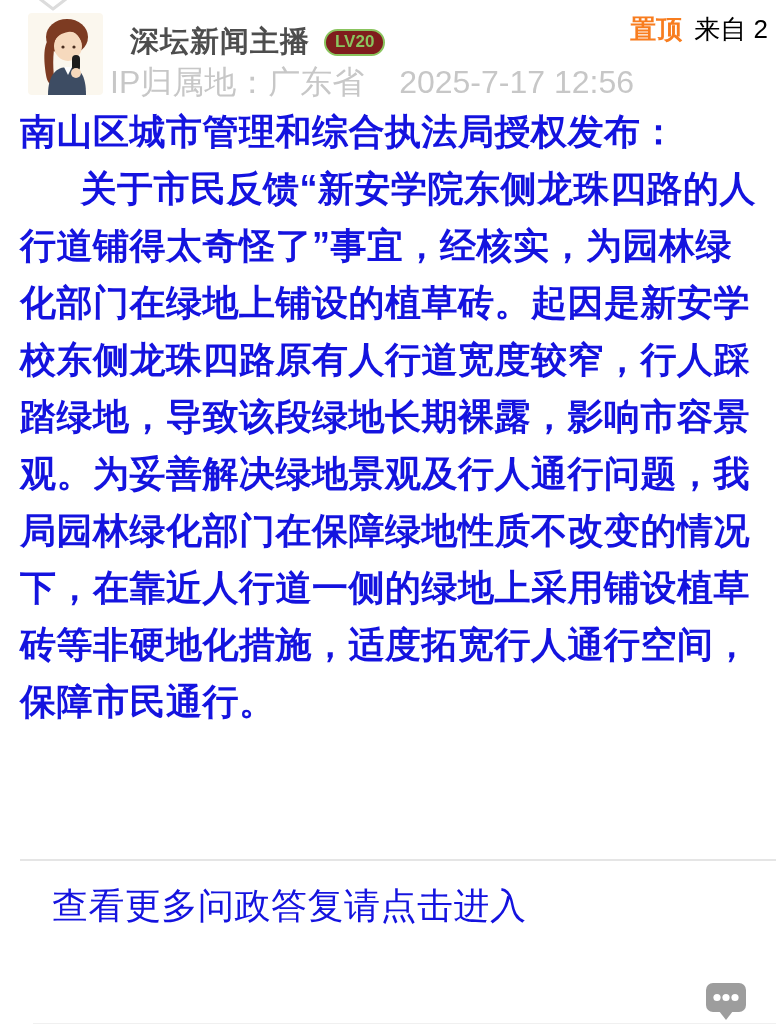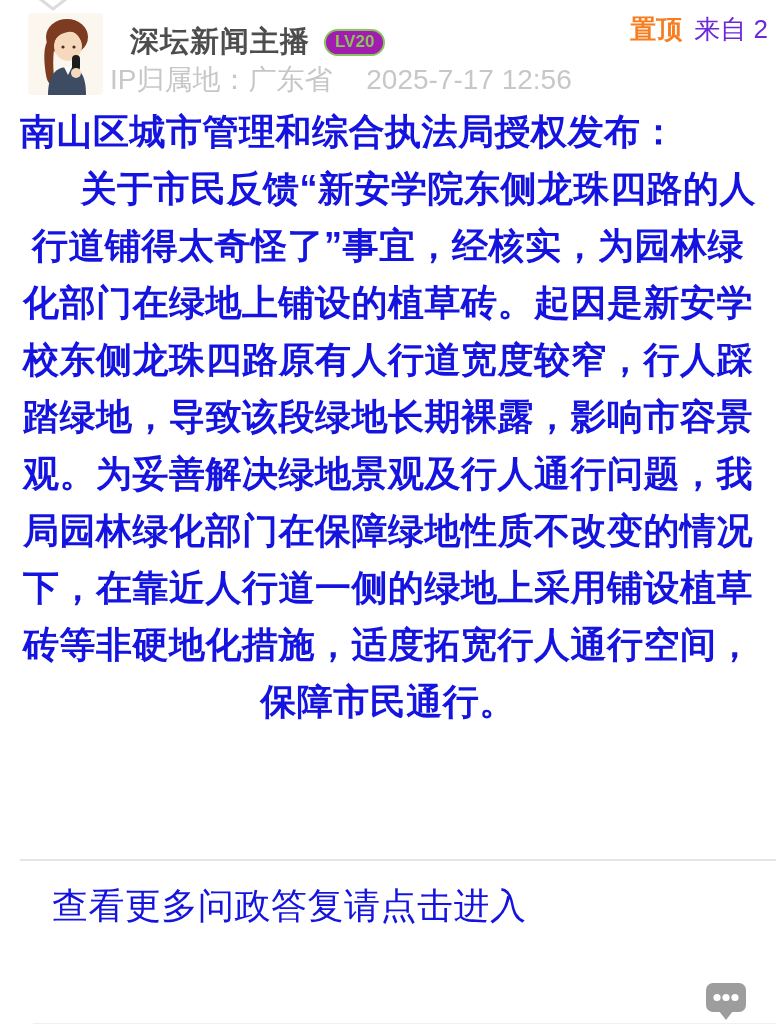--- a/index.html
+++ b/index.html
@@ -28,52 +28,52 @@
   }
   .username {
     font-size: 29px; font-weight: 700; color: #4d4d4d;
     letter-spacing: 1px;
   }
   .level-badge {
     margin-left: 14px;
     font-size: 17px; font-weight: 700; color: #8ac45e;
     border: 2px solid #8ac45e; border-radius: 15px;
     padding: 1px 9px 2px 9px;
-    background: #a21caf;
+    background: #7f1d1d;
   }
   .meta-row {
     position: absolute; left: 110px; top: 61px;
-    font-size: 28px; color: #c7c7c7;
+    font-size: 32px; color: #c7c7c7;
     white-space: nowrap;
   }
   .meta-timestamp { margin-left: 26px; }
   .header-right {
     position: absolute; right: 8px; top: 12px;
     display: flex; align-items: flex-start;
     white-space: nowrap;
   }
   .pinned-badge {
     font-size: 26px; font-weight: 700; color: #f87d1f;
   }
   .from-label {
     margin-left: 12px;
-    font-size: 26px; color: #6d28d9;
+    font-size: 26px; color: #000000;
   }
 
   
   .post-body {
     position: absolute; left: 20px; top: 103px; width: 736px;
     color: #1413df;
     font-size: 36px; line-height: 57px;
     letter-spacing: 0.5px;
     text-align: left;
     font-weight: bold;
   }
   .post-body p { margin: 0; }
-  .post-paragraph { text-indent: 24px; text-align: center; }
+  .post-paragraph { text-indent: 24px; }
 
   
   .divider {
     position: absolute; left: 20px; right: 0; top: 859px;
     height: 2px; background: #e5e5e5;
   }
   .more-link {
     position: absolute; left: 22px; top: 882px;
     font-size: 36px; color: #1413df;
     letter-spacing: 0.5px;

